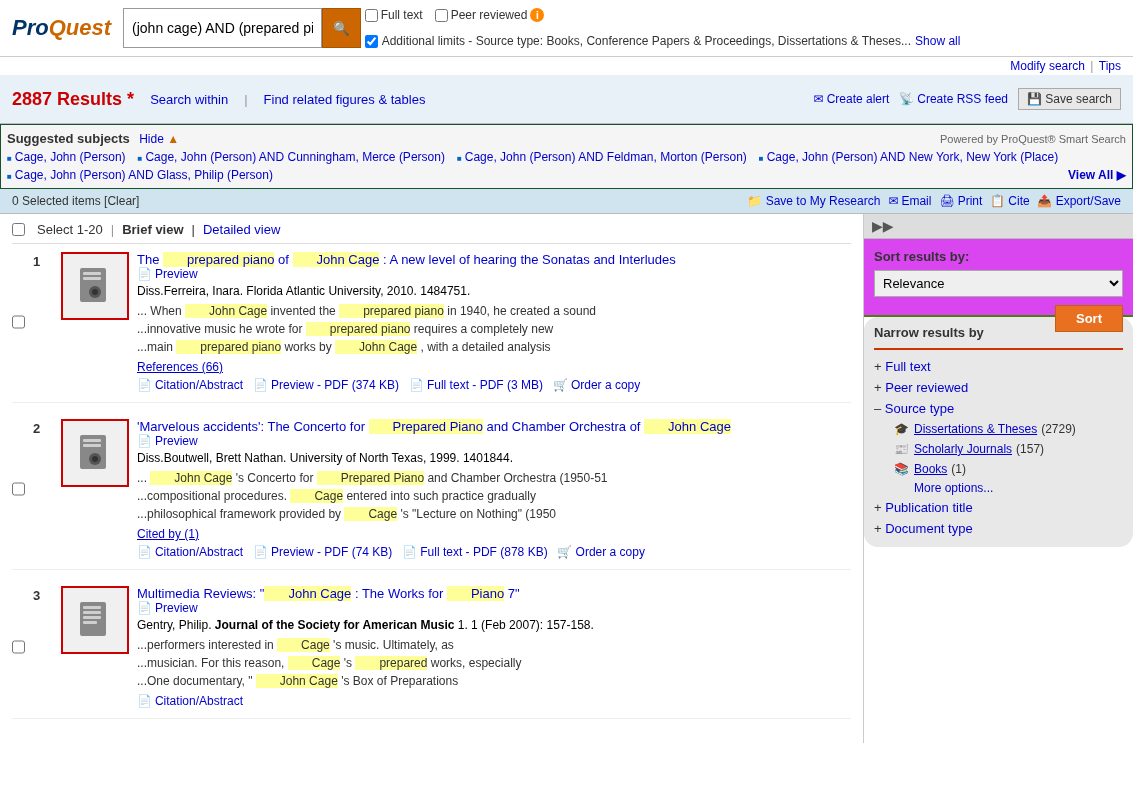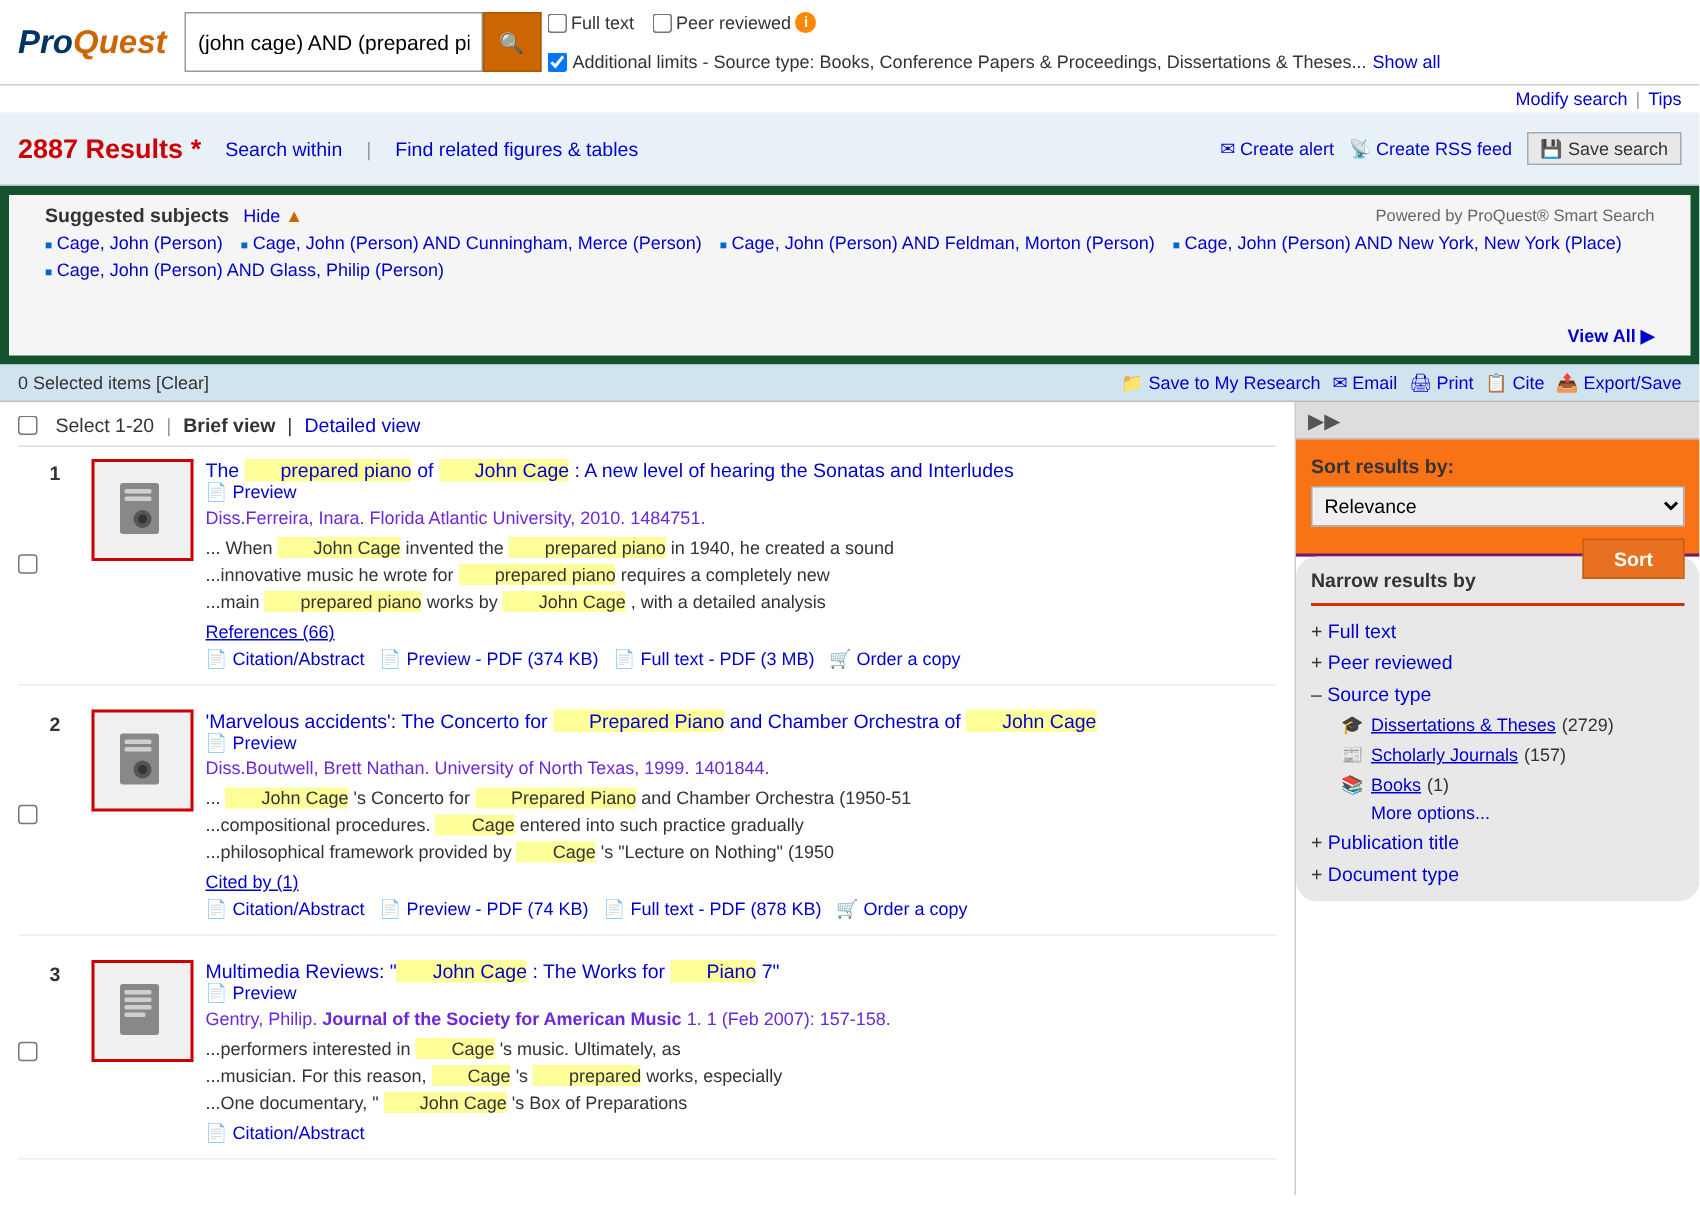--- a/index.html
+++ b/index.html
@@ -25,29 +25,29 @@
     #results-count { font-size: 18px; font-weight: bold; color: #cc0000; }
     #search-within-link { color: #0000cc; text-decoration: none; font-size: 13px; }
     #find-related { color: #0000cc; text-decoration: none; font-size: 13px; }
     #results-actions { margin-left: auto; display: flex; gap: 10px; align-items: center; font-size: 12px; }
     #results-actions a { color: #0000cc; text-decoration: none; display: flex; align-items: center; gap: 3px; }
 
     
     #save-search-btn { background: #e8e8e8; border: 1px solid #aaa; padding: 3px 8px; font-size: 12px; cursor: pointer; color: #333; }
 
     
-    #suggested-subjects { background: #f5f5f5; border: 6px solid #14532d; padding: 6px 24px; font-size: 12px; }
+    #suggested-subjects { background: #f5f5f5; border: 1px solid #14532d; padding: 6px 6px; font-size: 12px; }
     #suggested-subjects-header { display: flex; justify-content: space-between; align-items: center; margin-bottom: 4px; }
     #suggested-title { font-weight: bold; font-size: 13px; }
     #hide-link { color: #0000cc; text-decoration: none; margin-left: 6px; }
     #powered-by { font-size: 11px; color: #666; }
     #subjects-list { display: flex; flex-wrap: wrap; gap: 4px 12px; }
     .subject-item { color: #0000cc; text-decoration: none; font-size: 12px; }
     .subject-item::before { content: "■"; color: #0066cc; margin-right: 3px; font-size: 8px; }
-    #view-all { color: #0000cc; font-weight: bold; font-size: 12px; text-decoration: none; margin-left: auto; margin-top: 44px; }
+    #view-all { color: #0000cc; font-weight: bold; font-size: 12px; text-decoration: none; margin-left: auto; }
 
     
     #selected-bar { background: #d0e4f0; padding: 5px 12px; font-size: 12px; display: flex; align-items: center; justify-content: space-between; border-bottom: 1px solid #bbb; }
     #selected-actions { display: flex; gap: 8px; align-items: center; }
     #selected-actions a { color: #0000cc; text-decoration: none; display: flex; align-items: center; gap: 3px; }
 
     
     #main-layout { display: flex; gap: 0; }
     #results-panel { flex: 1; padding: 8px 12px; min-width: 0; }
     #sidebar { width: 270px; flex-shrink: 0; border-left: 1px solid #ccc; padding: 0; }
@@ -62,31 +62,31 @@
     
     .result-item { display: flex; gap: 8px; margin-bottom: 16px; padding-bottom: 10px; border-bottom: 1px solid #eee; }
     .result-number { width: 20px; font-weight: bold; color: #333; flex-shrink: 0; padding-top: 2px; }
     .result-checkbox { flex-shrink: 0; padding-top: 2px; }
     .result-thumb { width: 68px; height: 68px; flex-shrink: 0; border: 2px solid #cc0000; background: #f0f0f0; display: flex; align-items: center; justify-content: center; }
     .result-thumb svg { width: 40px; height: 40px; }
     .result-content { flex: 1; min-width: 0; }
     .result-title { font-size: 13px; margin-bottom: 3px; }
     .result-title a { color: #0000cc; text-decoration: none; }
     .highlight { background: #ffff99; padding-left: 24px; }
-    .result-meta { font-size: 12px; color: #6d28d9; margin-bottom: 4px; }
+    .result-meta { font-size: 12px; color: #000000; margin-bottom: 4px; }
     .result-snippets { font-size: 12px; color: #333; margin-bottom: 4px; line-height: 1.5; }
     .result-refs { font-size: 12px; color: #333; margin-bottom: 4px; }
     .result-refs a { color: #0000cc; }
     .result-links { display: flex; gap: 10px; flex-wrap: wrap; font-size: 12px; }
     .result-links a { color: #0000cc; text-decoration: none; display: flex; align-items: center; gap: 3px; }
     .result-preview-btn { margin-left: auto; font-size: 12px; color: #0000cc; text-decoration: none; display: flex; align-items: center; gap: 3px; }
 
     
     #sidebar-arrows { background: #ddd; padding: 4px 8px; text-align: left; border-bottom: 1px solid #bbb; font-size: 14px; color: #555; cursor: pointer; }
-    #sort-box { background: #f97316; padding: 10px; border-bottom: 2px solid #701a75; }
+    #sort-box { background: #d946ef; padding: 10px; border-bottom: 2px solid #4d7c0f; }
     #sort-label { font-size: 13px; font-weight: bold; color: #333; margin-bottom: 6px; }
     #sort-select { width: 100%; padding: 4px; border: 1px solid #aaa; font-size: 13px; margin-bottom: 8px; }
     #sort-btn { background: #e87020; border: 1px solid #c06010; color: #fff; padding: 5px 20px; font-size: 13px; font-weight: bold; cursor: pointer; float: right; }
 
     #narrow-box { background: #e8e8e8; padding: 8px 10px; border-radius: 14px; }
     #narrow-label { font-size: 13px; font-weight: bold; color: #333; margin-bottom: 8px; }
     .narrow-item { font-size: 13px; padding: 3px 0; }
     .narrow-item a { color: #0000cc; text-decoration: none; }
     .narrow-item.expand::before { content: "+ "; color: #333; }
     .narrow-item.collapse::before { content: "– "; color: #333; }

